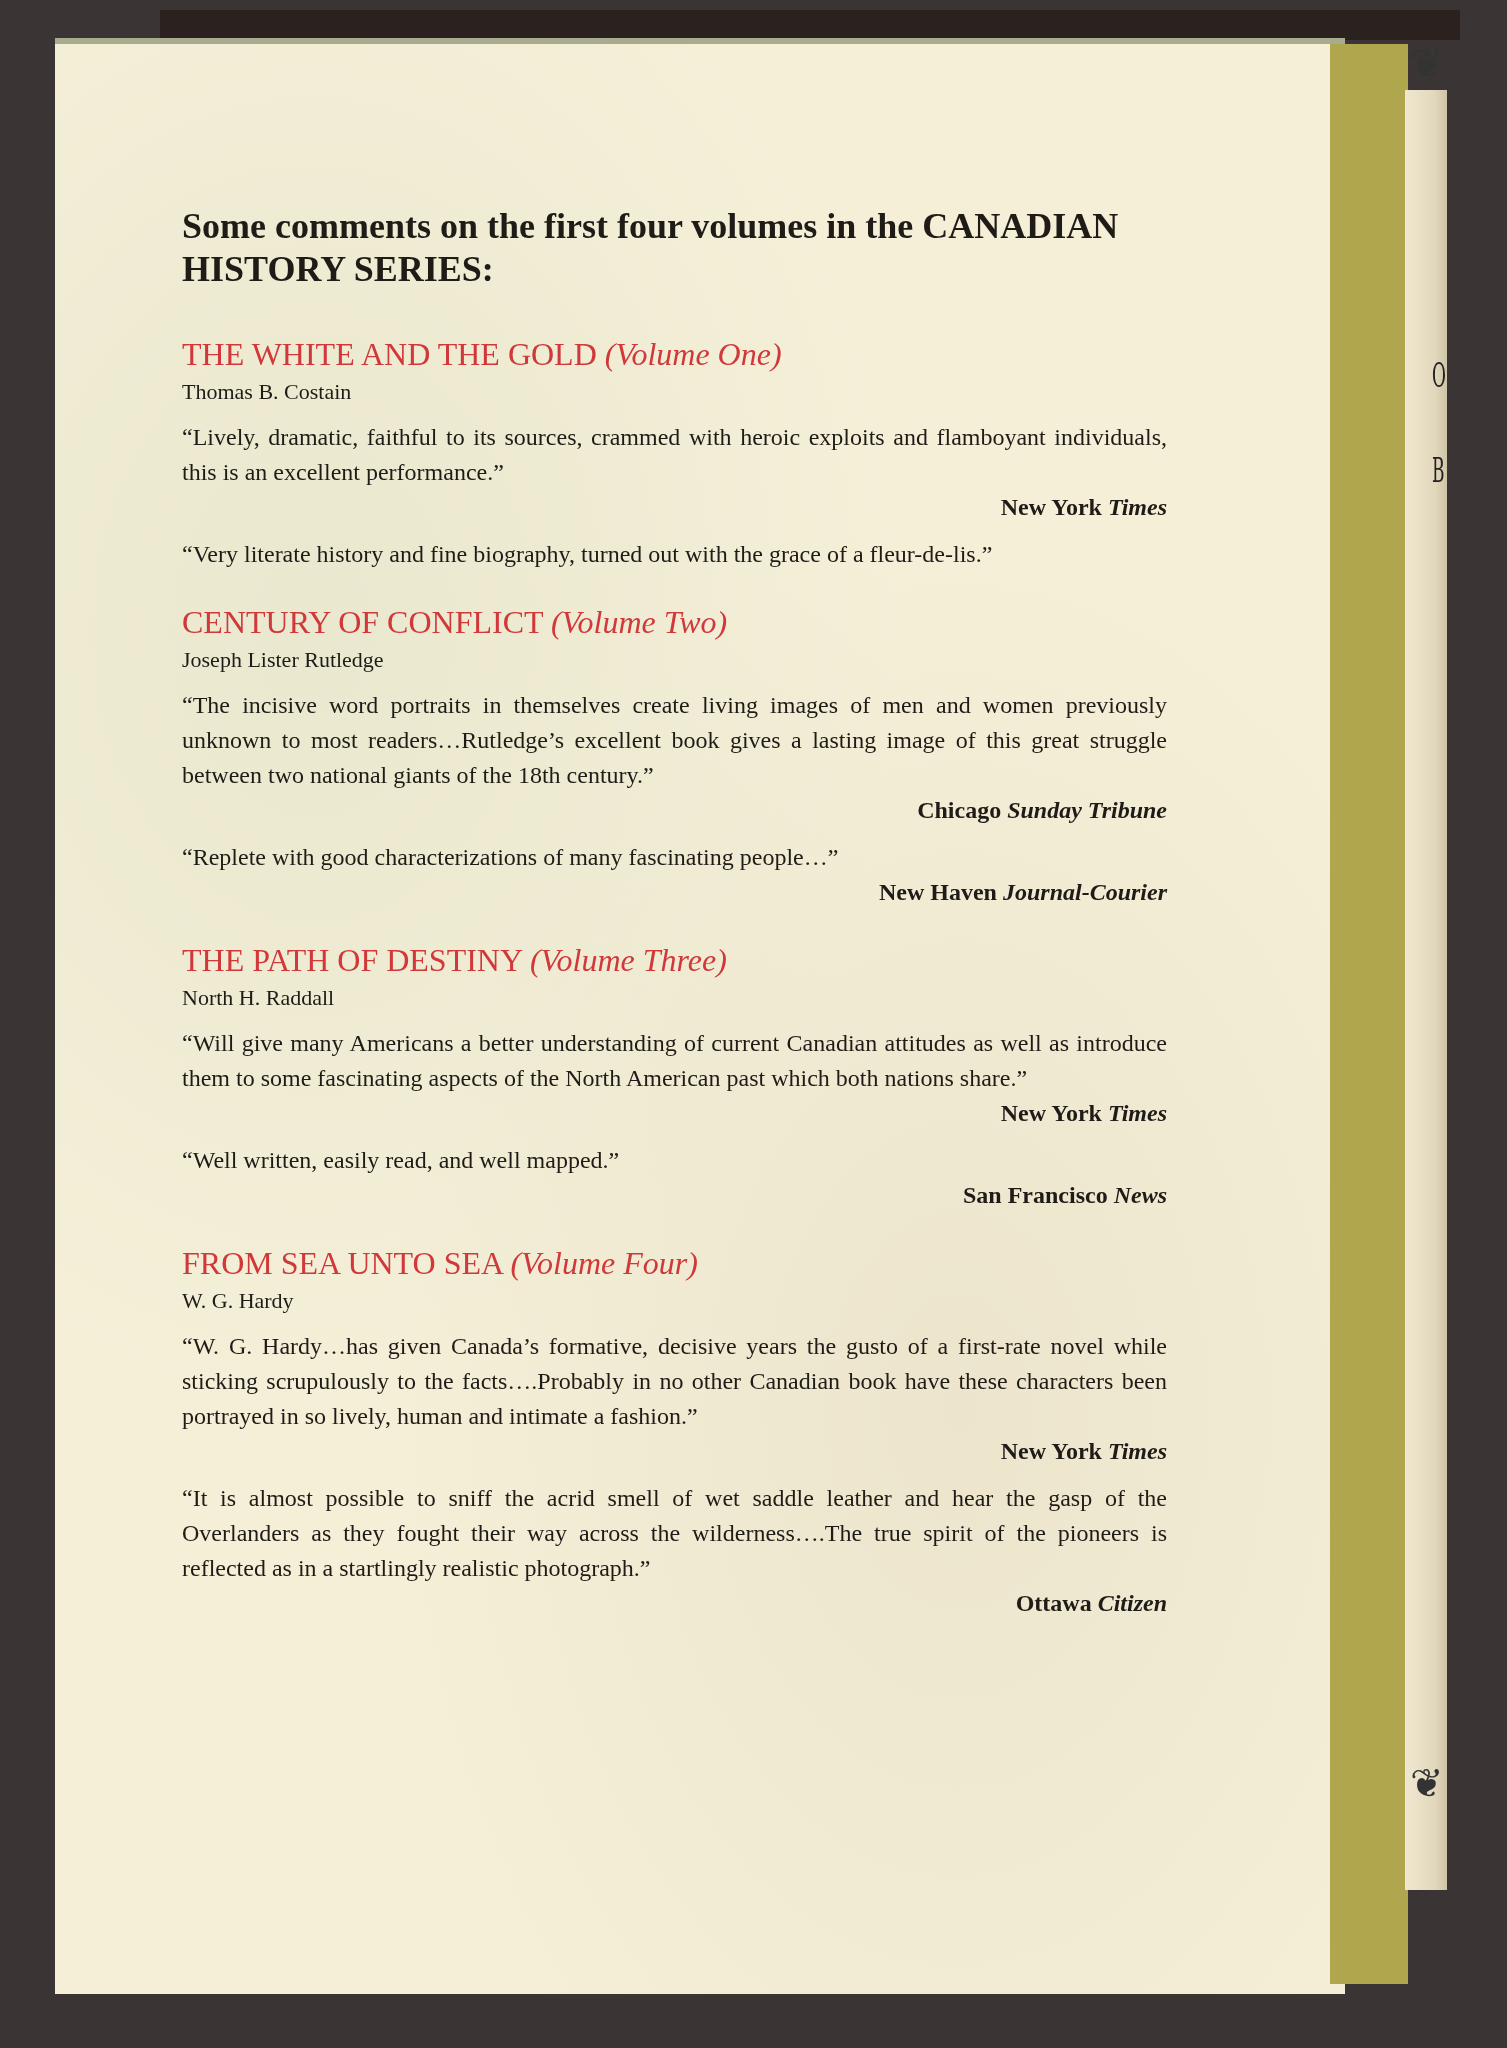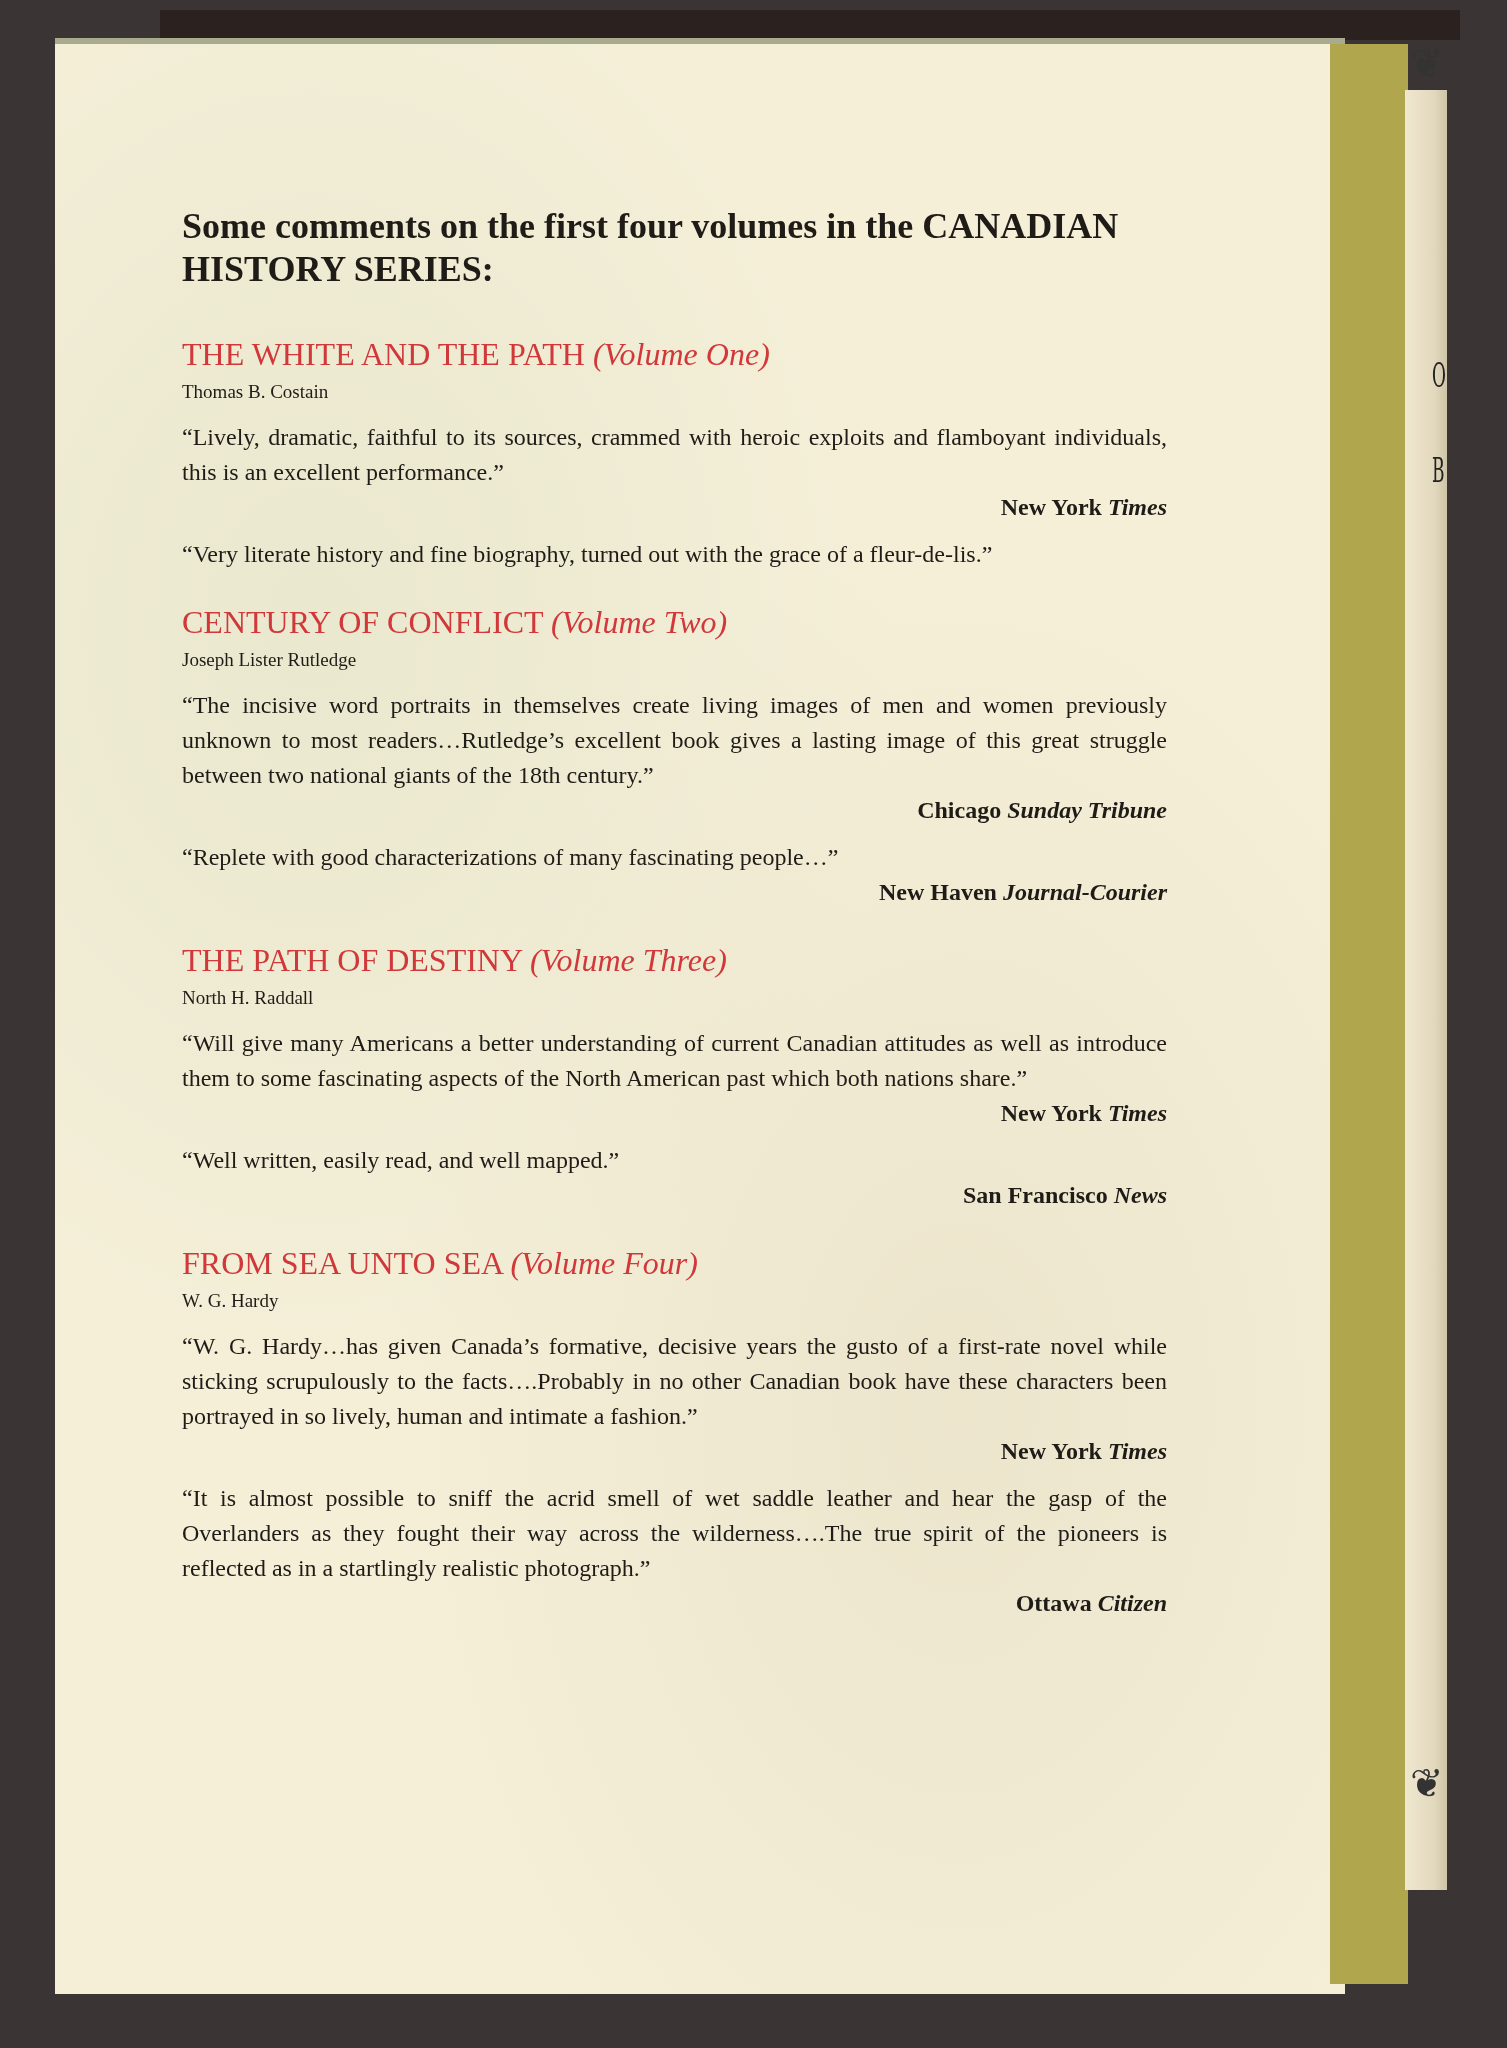--- a/index.html
+++ b/index.html
@@ -14,21 +14,21 @@
   .spine { position:absolute; left:1405px; top:90px; width:42px; height:1800px;
            background:linear-gradient(90deg,#efe8d0,#e2d8bd 70%,#cfc4a6); }
   .spine-letter { position:absolute; left:1432px; font-size:34px; color:#222; transform:scaleX(0.5); transform-origin:left; }
   .orn { position:absolute; font-size:40px; color:#333; }
   .content { position:absolute; left:182px; top:205px; width:985px; color:#1f1c18;
              font-family:"Liberation Serif","DejaVu Serif",serif; }
   .intro { font-size:36px; line-height:43px; margin:0 0 43px 0;font-weight:bold; }
   .sec { margin-bottom:30px; }
   .title { color:#d0383a; font-size:32px; line-height:40px; }
   .title .vol { font-style:italic; }
-  .author { font-size:19px; line-height:36px; margin-bottom:10px; }
+  .author { font-size:22px; line-height:36px; margin-bottom:10px; }
   .quote { font-size:24px; line-height:35px; margin-bottom:12px; text-align:justify; }
   .src { display:block; text-align:right;font-weight:bold; }
   .it { font-style:italic; }
 </style>
 </head>
 <body>
 
 <div class="board-top"></div>
 <div class="cover"></div>
 <div class="olive"></div>
@@ -36,21 +36,21 @@
 <div class="orn" style="left:1410px;top:40px;">❦</div>
 <div class="orn" style="left:1410px;top:1760px;">❦</div>
 <div class="spine-letter" style="top:355px;">O</div>
 <div class="spine-letter" style="top:450px;">B</div>
 
 <div class="content">
   <p class="intro">Some comments on the first four volumes in the CANADIAN HISTORY SERIES:</p>
   <div id="sections">
       <div class="sec">
         <div class="title">
-      <span>THE WHITE AND THE PATH</span>
+      <span>THE WHITE AND THE GOLD</span>
       <span class="vol">(Volume One)</span>
     </div>
     <div class="author">Thomas B. Costain</div>
         <div class="quote">
       <span>“Lively, dramatic, faithful to its sources, crammed with heroic exploits and flamboyant individuals, this is an excellent performance.”</span>
       <span class="src"><span>New York </span><span class="it">Times</span></span>
     </div>
         <div class="quote">
       <span>“Very literate history and fine biography, turned out with the grace of a fleur-de-lis.”</span>
     </div>

